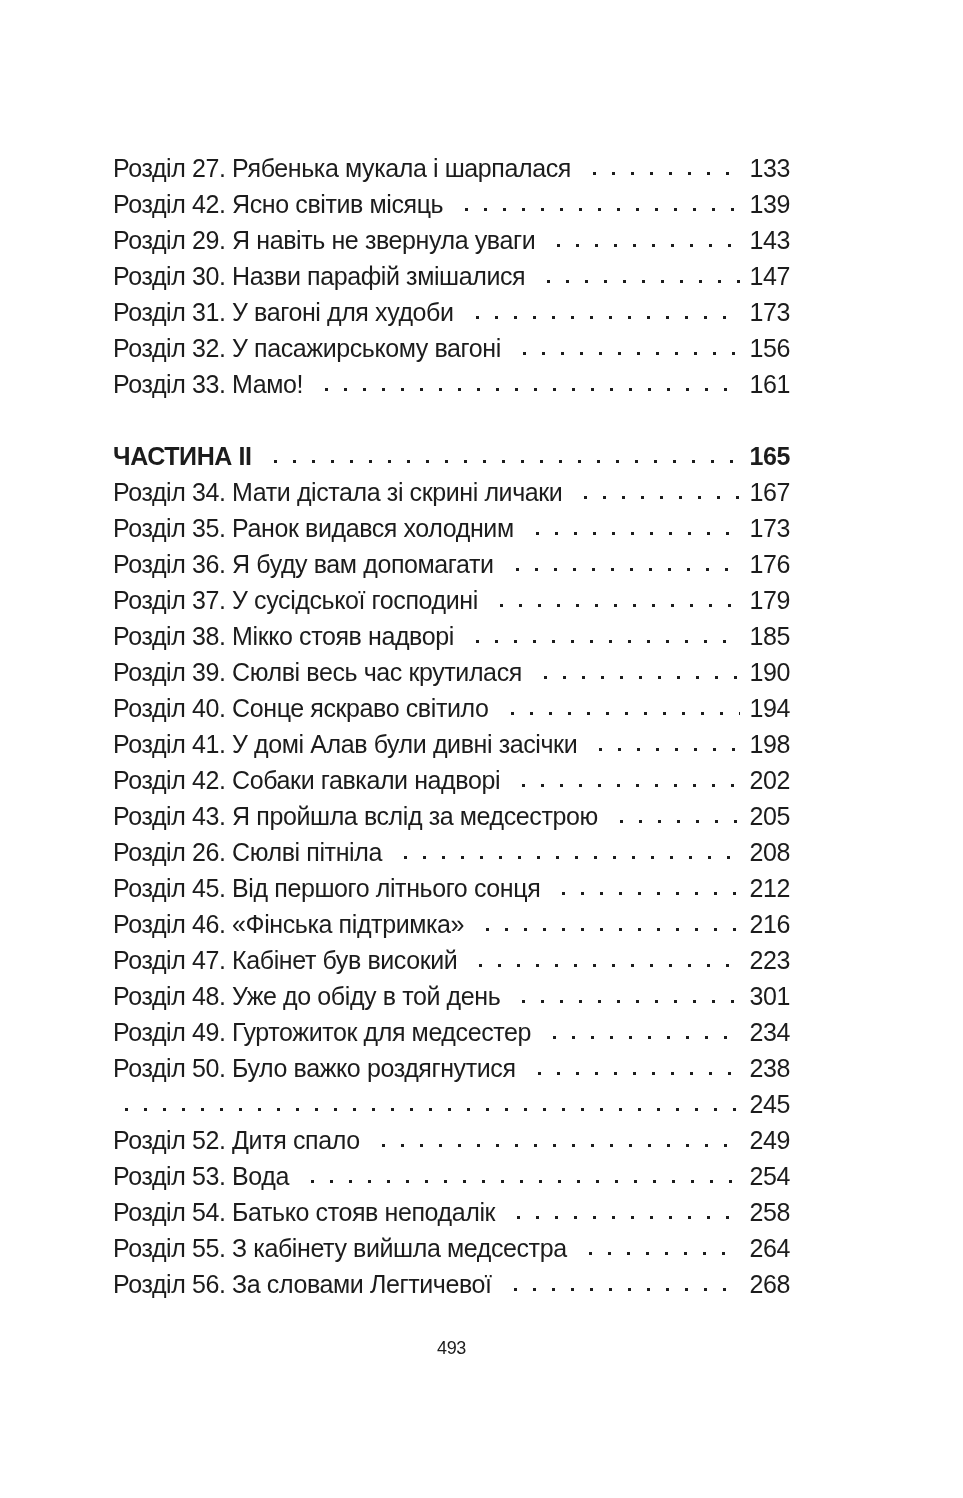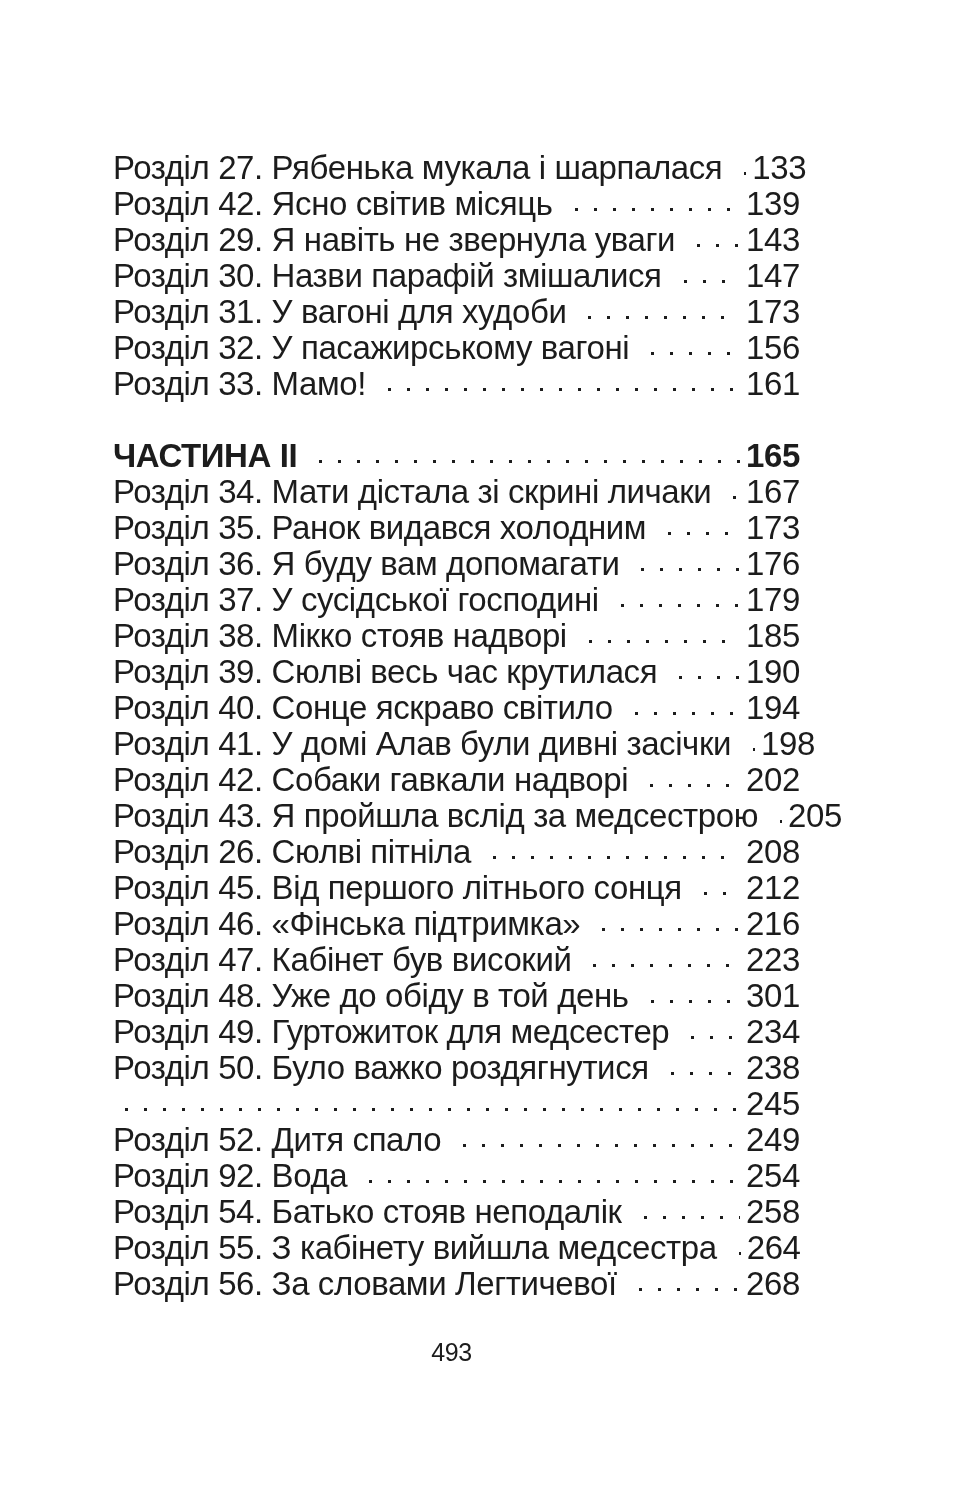--- a/index.html
+++ b/index.html
@@ -16,21 +16,21 @@
   .toc {
     position: absolute;
     left: 113px;
     right: 173px;
     top: 150px;
   }
   .toc-row {
     display: flex;
     height: 36px;
     line-height: 36px;
-    font-size: 33px;
+    font-size: 25px;
     letter-spacing: -0.4px;
     white-space: nowrap;
   }
   .toc-row.section {
     font-weight: bold;
     margin-top: 36px;
   }
   .toc-label {
     flex: 0 0 auto;
     padding-right: 10px;
@@ -51,21 +51,21 @@
     width: 50px;
     text-align: right;
     padding-left: 6px;
   }
   .footer {
     position: absolute;
     top: 1338px;
     left: 113px;
     width: 677px;
     text-align: center;
-    font-size: 25px;
+    font-size: 18px;
     letter-spacing: -0.4px;
   }
 </style>
 </head>
 <body>
 
 <div class="page">
   <div class="toc">
 
     <div class="toc-row">
@@ -198,21 +198,21 @@
     <div class="toc-row">
       <span class="toc-leader"></span>
       <span class="toc-page">245</span>
     </div>
     <div class="toc-row">
       <span class="toc-label">Розділ 52. Дитя спало</span>
       <span class="toc-leader"></span>
       <span class="toc-page">249</span>
     </div>
     <div class="toc-row">
-      <span class="toc-label">Розділ 92. Вода</span>
+      <span class="toc-label">Розділ 53. Вода</span>
       <span class="toc-leader"></span>
       <span class="toc-page">254</span>
     </div>
     <div class="toc-row">
       <span class="toc-label">Розділ 54. Батько стояв неподалік</span>
       <span class="toc-leader"></span>
       <span class="toc-page">258</span>
     </div>
     <div class="toc-row">
       <span class="toc-label">Розділ 55. З кабінету вийшла медсестра</span>

